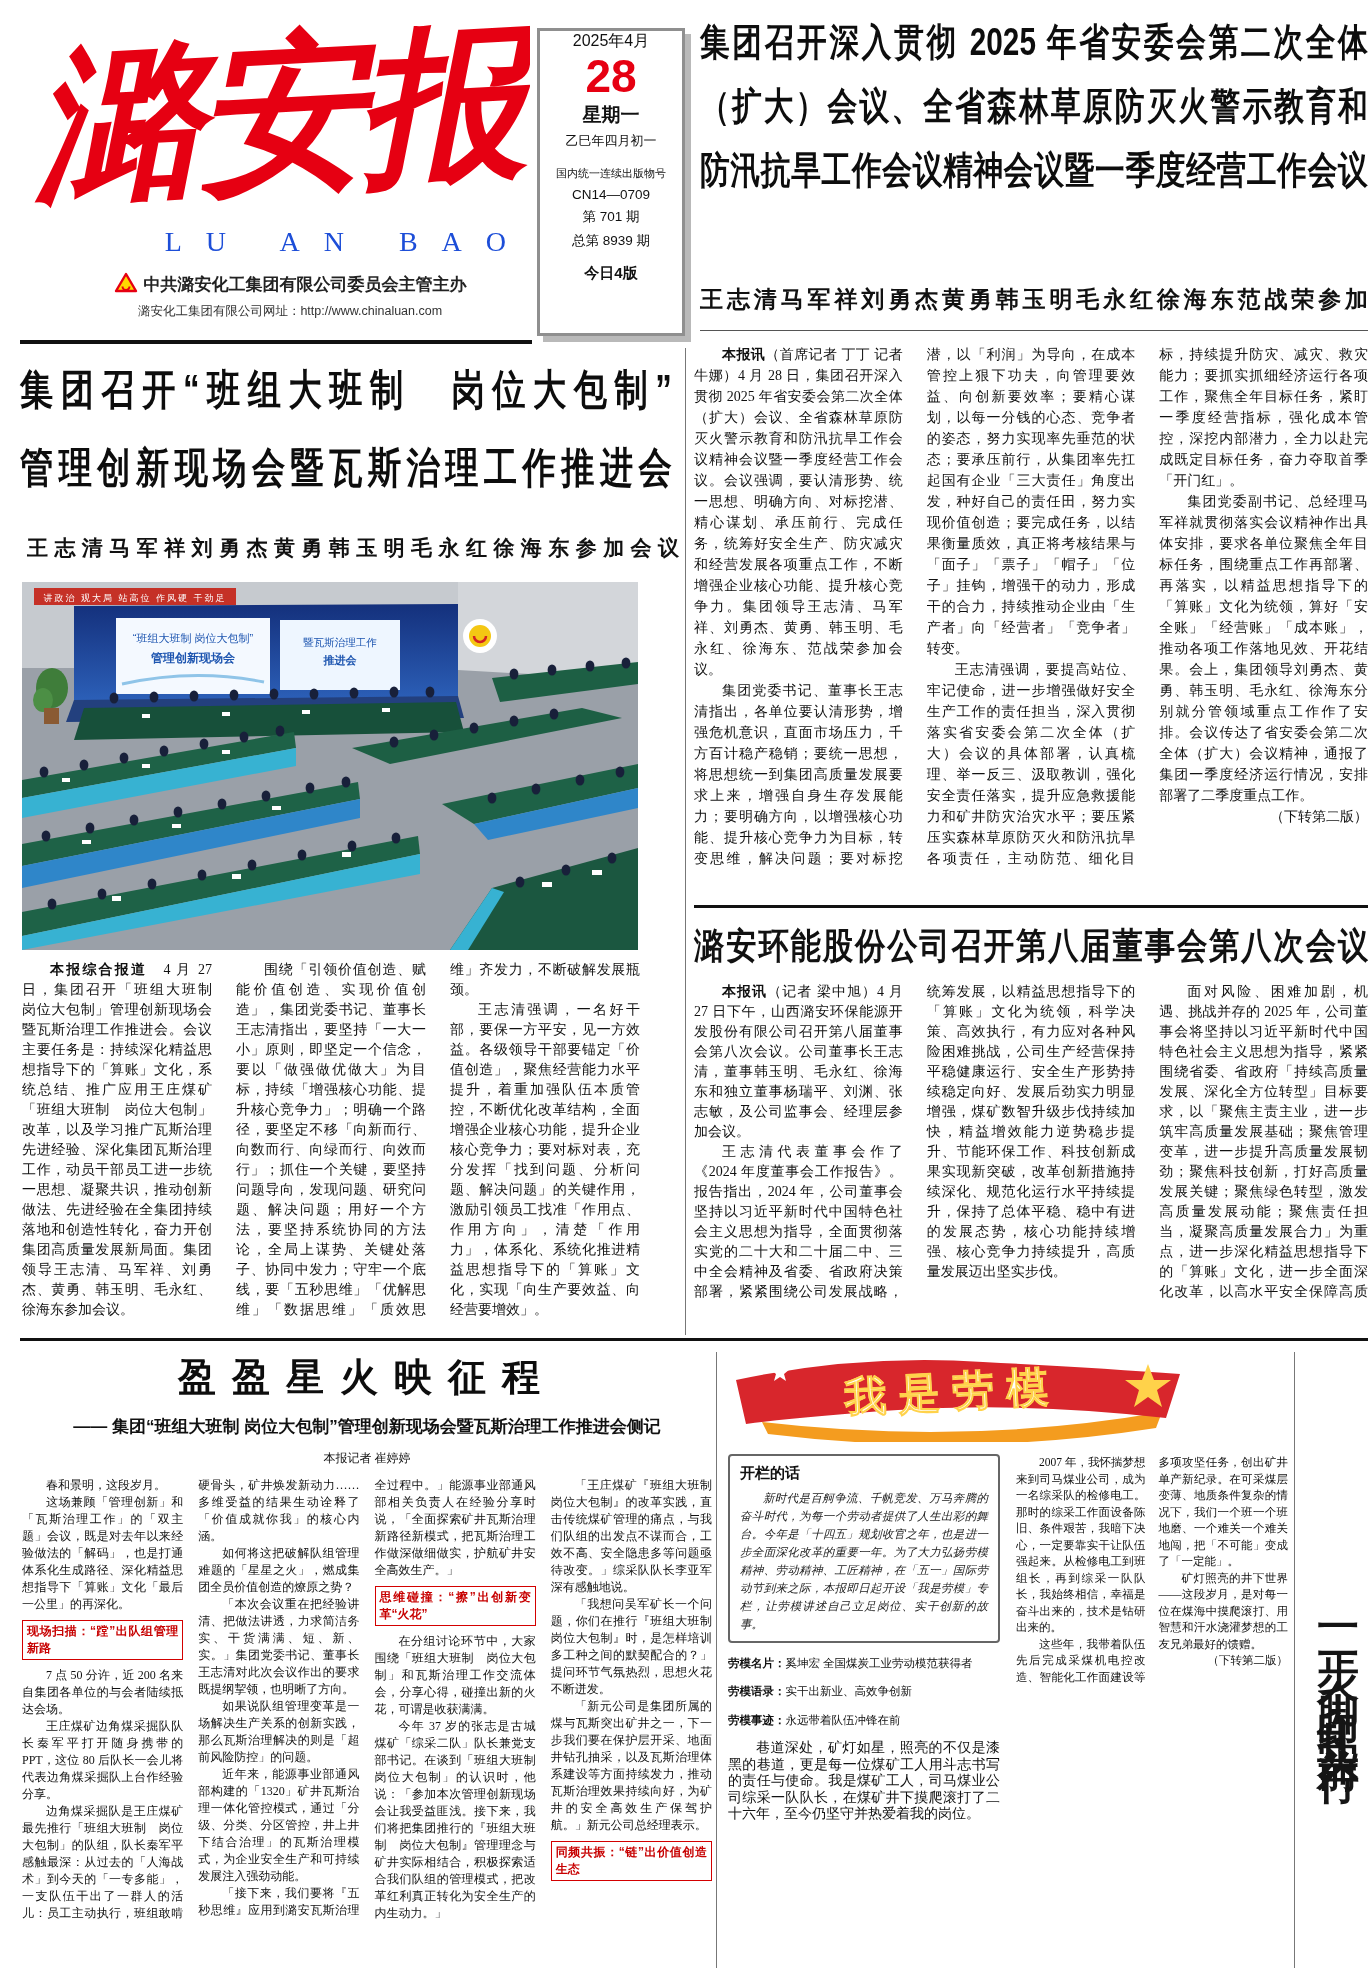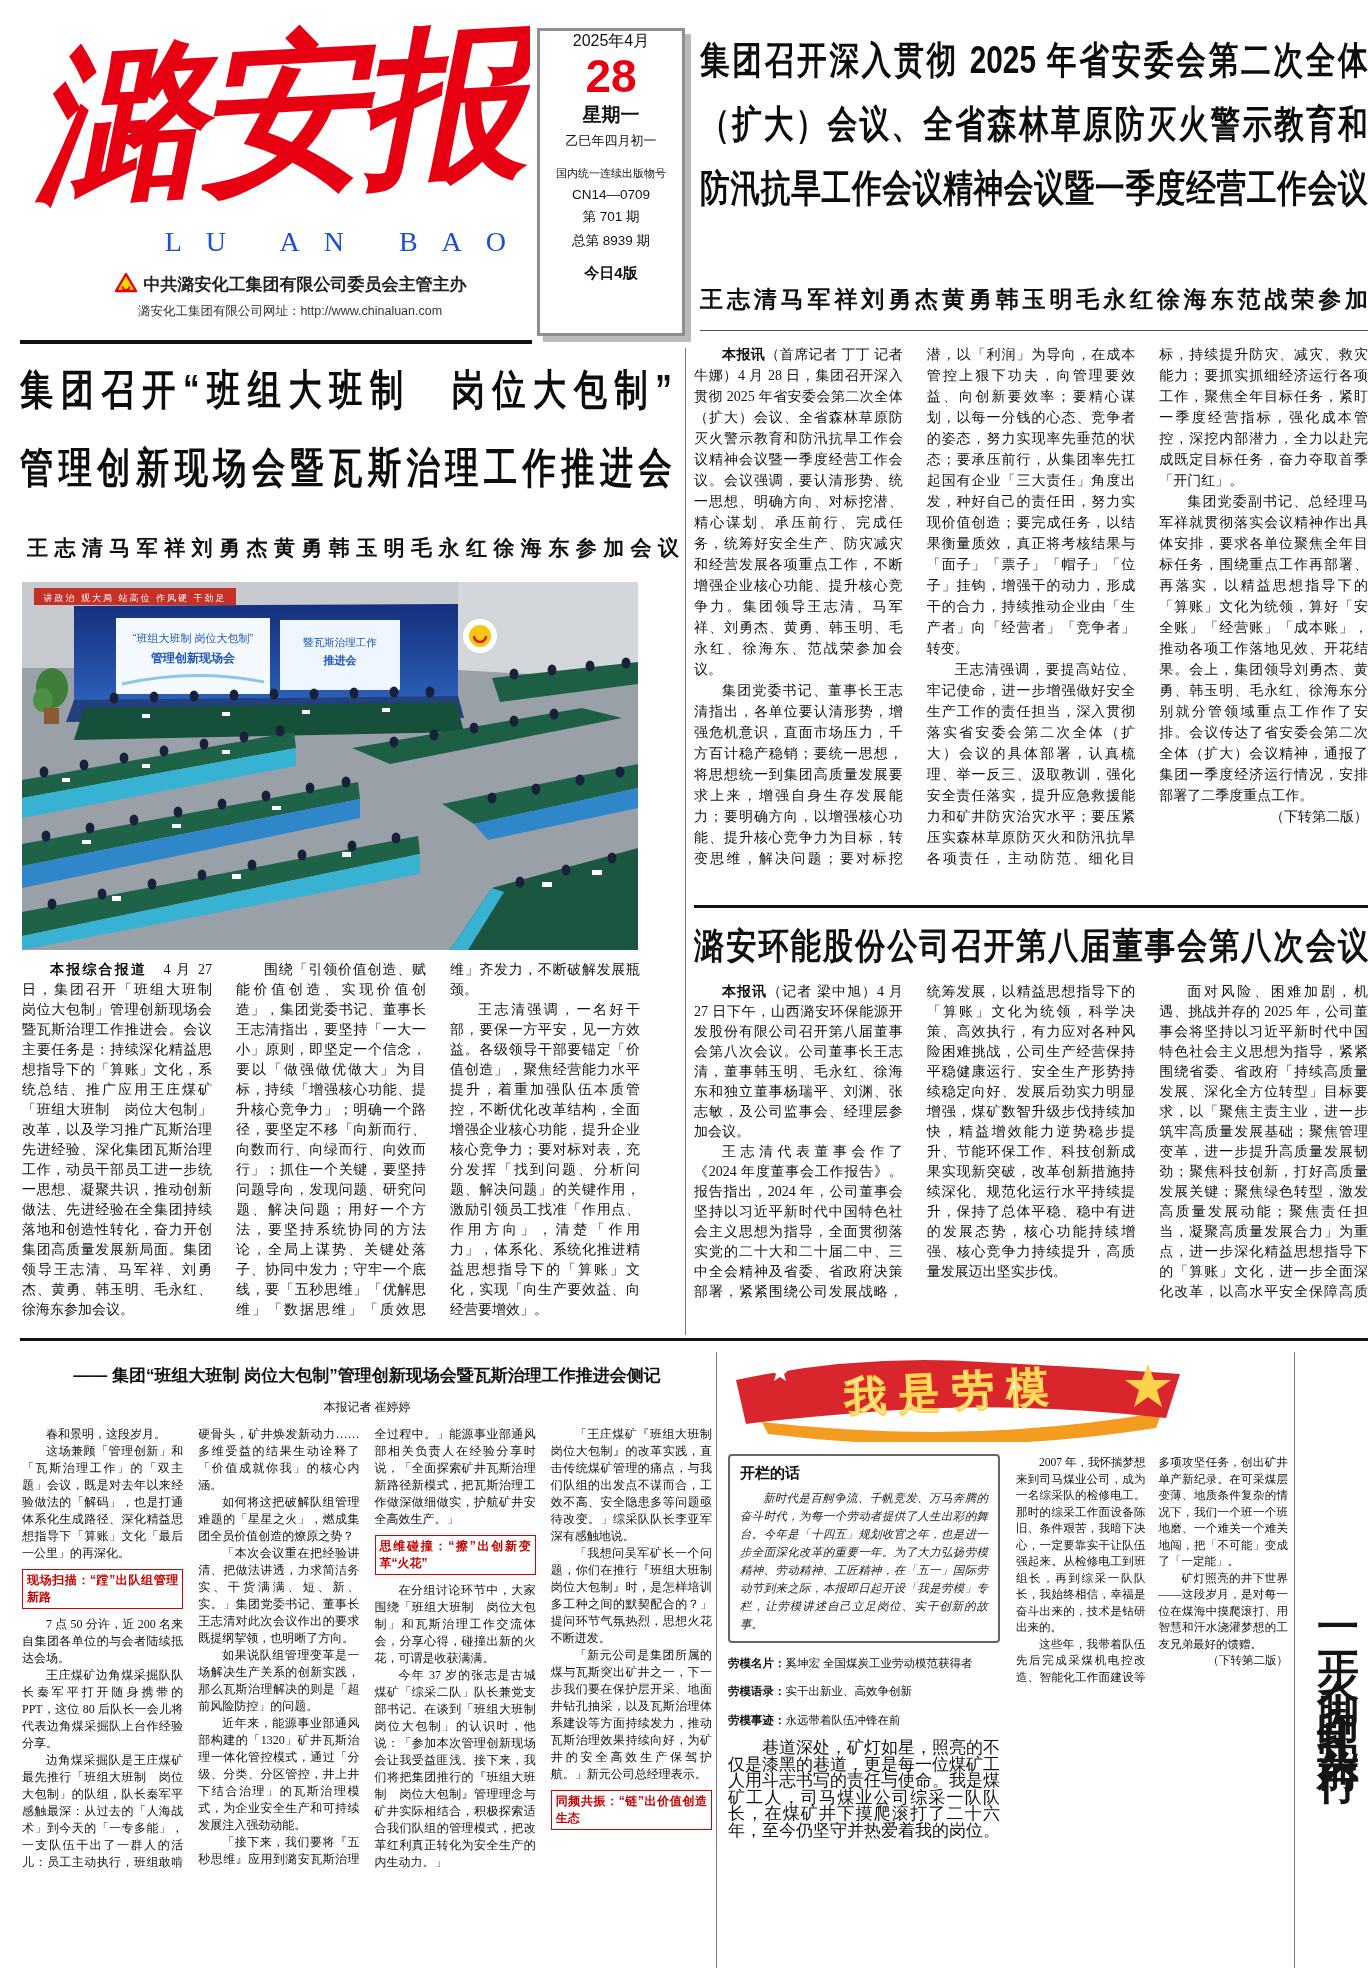--- a/index.html
+++ b/index.html
@@ -21,21 +21,21 @@
            text-align:center;font-family:"Liberation Sans",sans-serif;box-sizing:border-box;}
   #datebox .d1{font-size:16px;}
   #datebox .d2{font-size:46px;line-height:1.05;color:#e60012;font-weight:900;}
   #datebox .d3{font-size:19px;font-weight:bold;margin-top:2px;}
   #datebox .d4{font-size:13px;margin-top:4px;}
   #datebox .d5{font-size:11px;margin-top:16px;}
   #datebox .d6,#datebox .d7,#datebox .d8{font-size:13.5px;margin-top:6px;}
   #datebox .d9{font-size:15px;font-weight:bold;margin-top:14px;}
   
   .cond{transform-origin:0 0;text-align:justify;text-align-last:justify;color:#0d0d0d;}
-  #top-headline{left:700px;top:28px;width:668px;}
+  #top-headline{left:700px;top:10px;width:668px;}
   #top-headline .cond{width:854px;transform:scaleX(0.782);font-size:38px;line-height:64px;}
   #top-participants{left:700px;top:284px;width:668px;font-size:23px;text-align:justify;text-align-last:justify;font-family:"Liberation Sans",sans-serif;font-weight:bold;}
   
   #left-headline{left:20px;top:362px;width:652px;}
   #left-headline .cond{width:824px;transform:scaleX(0.791);font-size:42px;line-height:56px;}
   #left-headline .cond+.cond{margin-top:22px;}
   #left-sub{left:27px;top:534px;width:652px;font-size:21px;font-weight:bold;text-align:justify;text-align-last:justify;font-family:"Liberation Sans",sans-serif;}
   
   .cols{column-gap:24px;text-align:justify;overflow:hidden;}
   .para{margin:0;text-indent:2em;}
@@ -61,21 +61,21 @@
   
   #laomo{left:728px;top:1350px;width:560px;}
   #laomo-row{display:flex;gap:16px;margin-top:8px;}
   #laomo-left{width:272px;}
   #laomo-right{width:272px;height:514px;column-count:2;column-gap:13px;font-size:11.5px;line-height:16.5px;text-align:justify;overflow:hidden;}
   #introbox{border:2px solid #666;border-radius:4px;padding:8px 10px;}
   #introbox .t{font-weight:bold;font-size:15px;font-family:"Liberation Sans",sans-serif;margin-bottom:6px;}
   #introbox .b{font-size:11.5px;line-height:18px;font-style:italic;text-align:justify;text-indent:2em;color:#222;}
   .profile-line{font-size:11.5px;line-height:17px;text-align:justify;}
   .profile-line b{font-family:"Liberation Sans",sans-serif;}
-  #story-left{font-size:17px;line-height:16.5px;text-align:justify;text-indent:2em;}
+  #story-left{font-size:14px;line-height:16.5px;text-align:justify;text-indent:2em;}
   
   #vtitle{left:1300px;top:1388px;width:66px;height:572px;writing-mode:vertical-rl;text-orientation:upright;
           font-size:42px;letter-spacing:14px;text-align:center;color:#151515;}
 </style>
 </head>
 <body>
 
 <div id="page">
 
   <div class="abs" id="masthead">
@@ -261,20 +261,21 @@
         <p class="para">王志清代表董事会作了《2024 年度董事会工作报告》。报告指出，2024 年，公司董事会坚持以习近平新时代中国特色社会主义思想为指导，全面贯彻落实党的二十大和二十届二中、三中全会精神及省委、省政府决策部署，紧紧围绕公司发展战略，统筹发展，以精益思想指导下的「算账」文化为统领，科学决策、高效执行，有力应对各种风险困难挑战，公司生产经营保持平稳健康运行、安全生产形势持续稳定向好、发展后劲实力明显增强，煤矿数智升级步伐持续加快，精益增效能力逆势稳步提升、节能环保工作、科技创新成果实现新突破，改革创新措施持续深化、规范化运行水平持续提升，保持了总体平稳、稳中有进的发展态势，核心功能持续增强、核心竞争力持续提升，高质量发展迈出坚实步伐。</p>
         <p class="para">面对风险、困难加剧，机遇、挑战并存的 2025 年，公司董事会将坚持以习近平新时代中国特色社会主义思想为指导，紧紧围绕省委、省政府「持续高质量发展、深化全方位转型」目标要求，以「聚焦主责主业，进一步筑牢高质量发展基础；聚焦管理变革，进一步提升高质量发展韧劲；聚焦科技创新，打好高质量发展关键；聚焦绿色转型，激发高质量发展动能；聚焦责任担当，凝聚高质量发展合力」为重点，进一步深化精益思想指导下的「算账」文化，进一步全面深化改革，以高水平安全保障高质量发展，确保完成「十四五」规划目标任务，为实现「十五五」良好开局打牢基础，奋力开创公司高质量发展新局面。</p>
       </div>
   </div>
 
   <div class="hline" style="left:20px;top:1338px;width:1348px;height:3px;"></div>
   <div class="vline" style="left:716px;top:1352px;height:616px;"></div>
   <div class="vline" style="left:1294px;top:1352px;height:616px;"></div>
 
   <div class="abs" id="ceji">
+    <div class="hei" id="ceji-h">盈盈星火映征程</div>
     <div id="ceji-sub">—— 集团“班组大班制 岗位大包制”管理创新现场会暨瓦斯治理工作推进会侧记</div>
     <div id="ceji-by">本报记者 崔婷婷</div>
     <div class="cols" id="ceji-body">
         <p class="para">春和景明，这段岁月。</p>
         <p class="para">这场兼顾「管理创新」和「瓦斯治理工作」的「双主题」会议，既是对去年以来经验做法的「解码」，也是打通体系化生成路径、深化精益思想指导下「算账」文化「最后一公里」的再深化。</p>
         <div class="colhead">现场扫描：“蹚”出队组管理新路</div>
         <p class="para">7 点 50 分许，近 200 名来自集团各单位的与会者陆续抵达会场。</p>
         <p class="para">王庄煤矿边角煤采掘队队长秦军平打开随身携带的 PPT，这位 80 后队长一会儿将代表边角煤采掘队上台作经验分享。</p>
         <p class="para">边角煤采掘队是王庄煤矿最先推行「班组大班制　岗位大包制」的队组，队长秦军平感触最深：从过去的「人海战术」到今天的「一专多能」，一支队伍干出了一群人的活儿：员工主动执行，班组敢啃硬骨头，矿井焕发新动力……多维受益的结果生动诠释了「价值成就你我」的核心内涵。</p>
         <p class="para">如何将这把破解队组管理难题的「星星之火」，燃成集团全员价值创造的燎原之势？</p>

